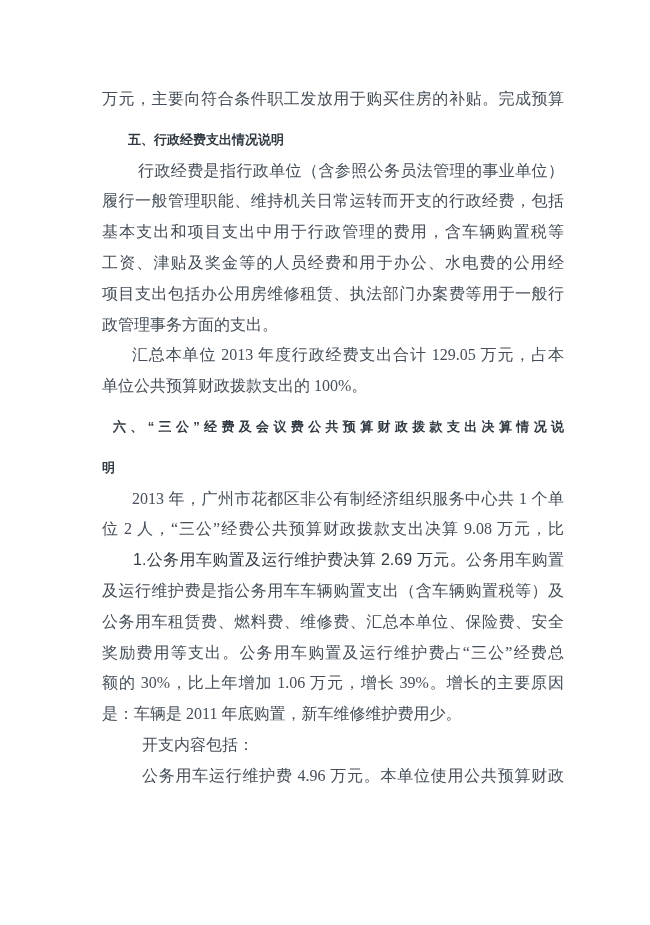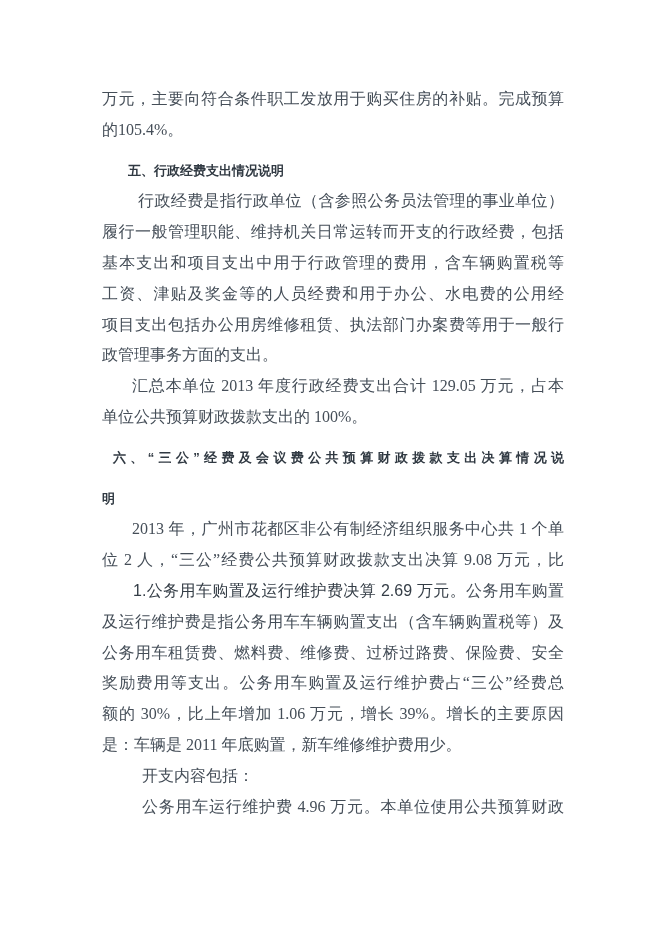--- a/index.html
+++ b/index.html
@@ -47,36 +47,35 @@
     font-family: "Liberation Sans", "DejaVu Sans", sans-serif;
     color: #343d46;
   }
 </style>
 </head>
 <body>
 
 <div class="page">
   <div class="text-block" style="color: rgb(69, 78, 88);">
       <div class="line just">万元，主要向符合条件职工发放用于购买住房的补贴。完成预算</div>
-      <div class="line">的105.4%。</div>
       <div class="line heading" style="text-indent: 26px;">五、行政经费支出情况说明</div>
       <div class="line just" style="text-indent: 36px;">行政经费是指行政单位（含参照公务员法管理的事业单位）</div>
       <div class="line just">履行一般管理职能、维持机关日常运转而开支的行政经费，包括</div>
       <div class="line just">基本支出和项目支出中用于行政管理的费用，含车辆购置税等</div>
       <div class="line just">工资、津贴及奖金等的人员经费和用于办公、水电费的公用经费，</div>
       <div class="line just">项目支出包括办公用房维修租赁、执法部门办案费等用于一般行</div>
       <div class="line">政管理事务方面的支出。</div>
       <div class="line just" style="text-indent: 30px;">汇总本单位 2013 年度行政经费支出合计 129.05 万元，占本</div>
       <div class="line">单位公共预算财政拨款支出的 100%。</div>
       <div class="line heading just" style="text-indent: 11px;">六、“三公”经费及会议费公共预算财政拨款支出决算情况说</div>
       <div class="line heading">明</div>
       <div class="line just" style="text-indent: 30px;">2013 年，广州市花都区非公有制经济组织服务中心共 1 个单</div>
       <div class="line just">位 2 人，“三公”经费公共预算财政拨款支出决算 9.08 万元，比</div>
       <div class="line just" style="text-indent: 31px;"><span class="seg-bold">1.公务用车购置及运行维护费决算 2.69 万元。</span><span class="">公务用车购置</span></div>
       <div class="line just">及运行维护费是指公务用车车辆购置支出（含车辆购置税等）及</div>
-      <div class="line just">公务用车租赁费、燃料费、维修费、过桥过路费、保险费、安全</div>
+      <div class="line just">公务用车租赁费、燃料费、维修费、汇总本单位、保险费、安全</div>
       <div class="line just">奖励费用等支出。公务用车购置及运行维护费占“三公”经费总</div>
       <div class="line just">额的 30%，比上年增加 1.06 万元，增长 39%。增长的主要原因</div>
       <div class="line">是：车辆是 2011 年底购置，新车维修维护费用少。</div>
       <div class="line" style="text-indent: 40px;">开支内容包括：</div>
       <div class="line just" style="text-indent: 40px;">公务用车运行维护费 4.96 万元。本单位使用公共预算财政</div>
     </div>
 </div>
 
 </body></html>

